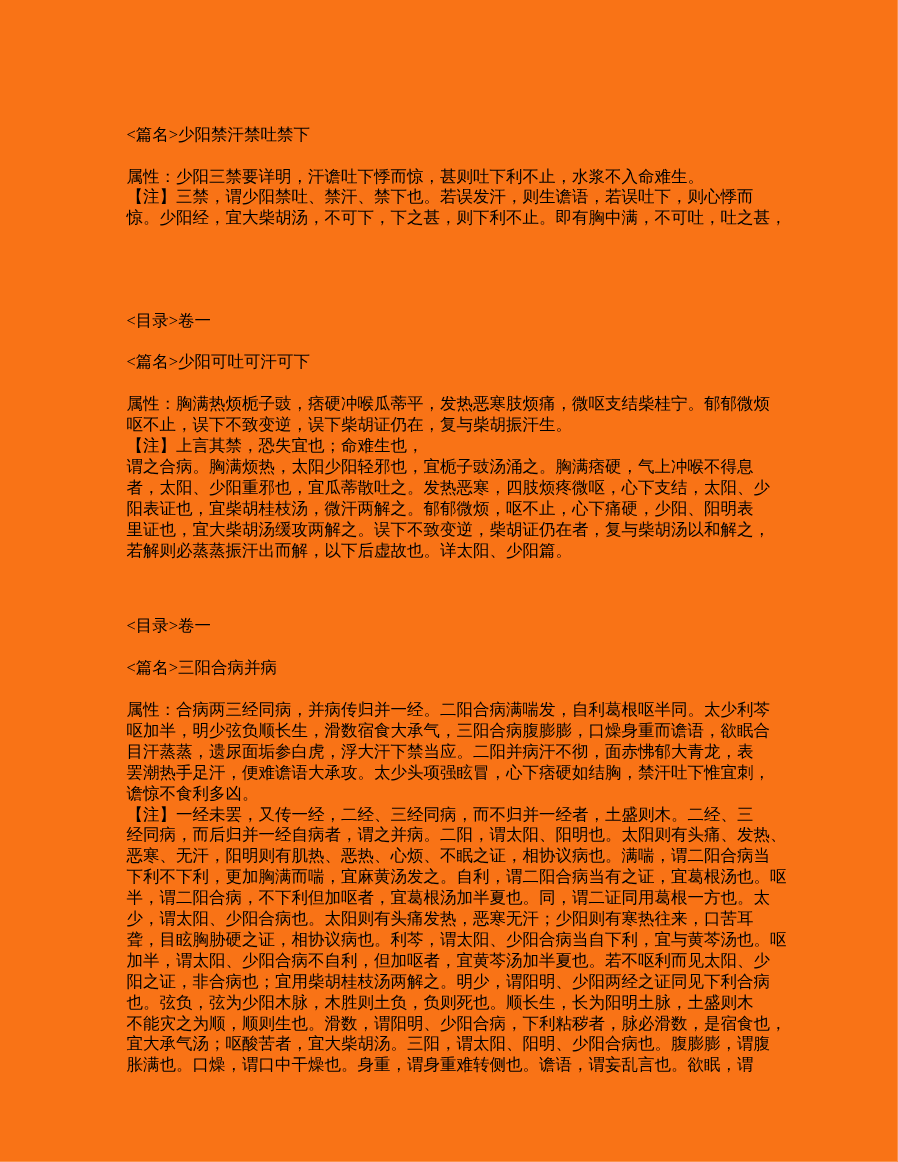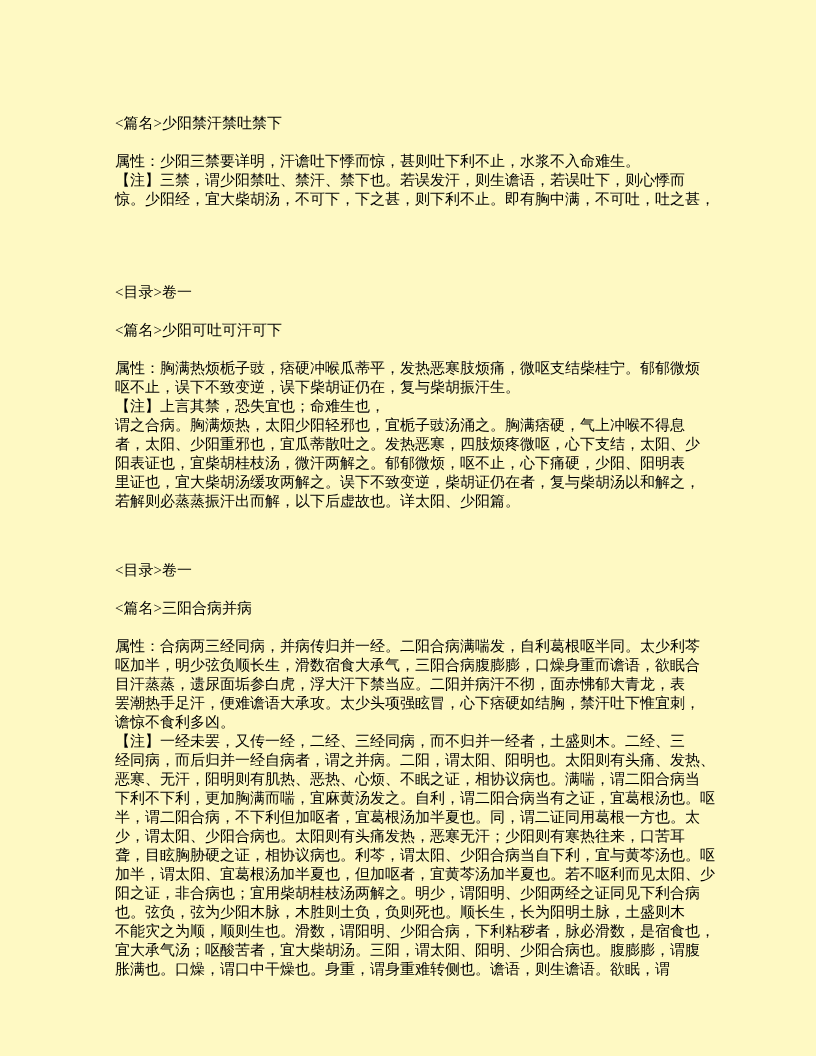--- a/index.html
+++ b/index.html
@@ -8,21 +8,21 @@
     position: relative;
     background: #ffffff;
     color: #000000;
     font-family: "Liberation Serif", "DejaVu Serif", serif;
     overflow: hidden;
   }
   .page {
     position: absolute;
     left: 0; top: 0;
     width: 816px; height: 1056px;
-    background: #fef9c3;
+    background: #f97316;
   }
   .doc-section {
     position: absolute;
     left: 115px;
   }
   .line {
     font-size: 15px;
     line-height: 19px;
     height: 19px;
     white-space: pre;
@@ -78,22 +78,22 @@
         <div class="line">目汗蒸蒸，遗尿面垢参白虎，浮大汗下禁当应。二阳并病汗不彻，面赤怫郁大青龙，表</div>
         <div class="line">罢潮热手足汗，便难谵语大承攻。太少头项强眩冒，心下痞硬如结胸，禁汗吐下惟宜刺，</div>
         <div class="line">谵惊不食利多凶。</div>
         <div class="line">【注】一经未罢，又传一经，二经、三经同病，而不归并一经者，土盛则木。二经、三</div>
         <div class="line">经同病，而后归并一经自病者，谓之并病。二阳，谓太阳、阳明也。太阳则有头痛、发热、</div>
         <div class="line">恶寒、无汗，阳明则有肌热、恶热、心烦、不眠之证，相协议病也。满喘，谓二阳合病当</div>
         <div class="line">下利不下利，更加胸满而喘，宜麻黄汤发之。自利，谓二阳合病当有之证，宜葛根汤也。呕</div>
         <div class="line">半，谓二阳合病，不下利但加呕者，宜葛根汤加半夏也。同，谓二证同用葛根一方也。太</div>
         <div class="line">少，谓太阳、少阳合病也。太阳则有头痛发热，恶寒无汗；少阳则有寒热往来，口苦耳</div>
         <div class="line">聋，目眩胸胁硬之证，相协议病也。利芩，谓太阳、少阳合病当自下利，宜与黄芩汤也。呕</div>
-        <div class="line">加半，谓太阳、宜葛根汤加半夏也，但加呕者，宜黄芩汤加半夏也。若不呕利而见太阳、少</div>
+        <div class="line">加半，谓太阳、少阳合病不自利，但加呕者，宜黄芩汤加半夏也。若不呕利而见太阳、少</div>
         <div class="line">阳之证，非合病也；宜用柴胡桂枝汤两解之。明少，谓阳明、少阳两经之证同见下利合病</div>
         <div class="line">也。弦负，弦为少阳木脉，木胜则土负，负则死也。顺长生，长为阳明土脉，土盛则木</div>
         <div class="line">不能灾之为顺，顺则生也。滑数，谓阳明、少阳合病，下利粘秽者，脉必滑数，是宿食也，</div>
         <div class="line">宜大承气汤；呕酸苦者，宜大柴胡汤。三阳，谓太阳、阳明、少阳合病也。腹膨膨，谓腹</div>
-        <div class="line">胀满也。口燥，谓口中干燥也。身重，谓身重难转侧也。谵语，则生谵语。欲眠，谓</div>
+        <div class="line">胀满也。口燥，谓口中干燥也。身重，谓身重难转侧也。谵语，谓妄乱言也。欲眠，谓</div>
       </div>
   </section>
 
 </div>
 
 </body></html>

